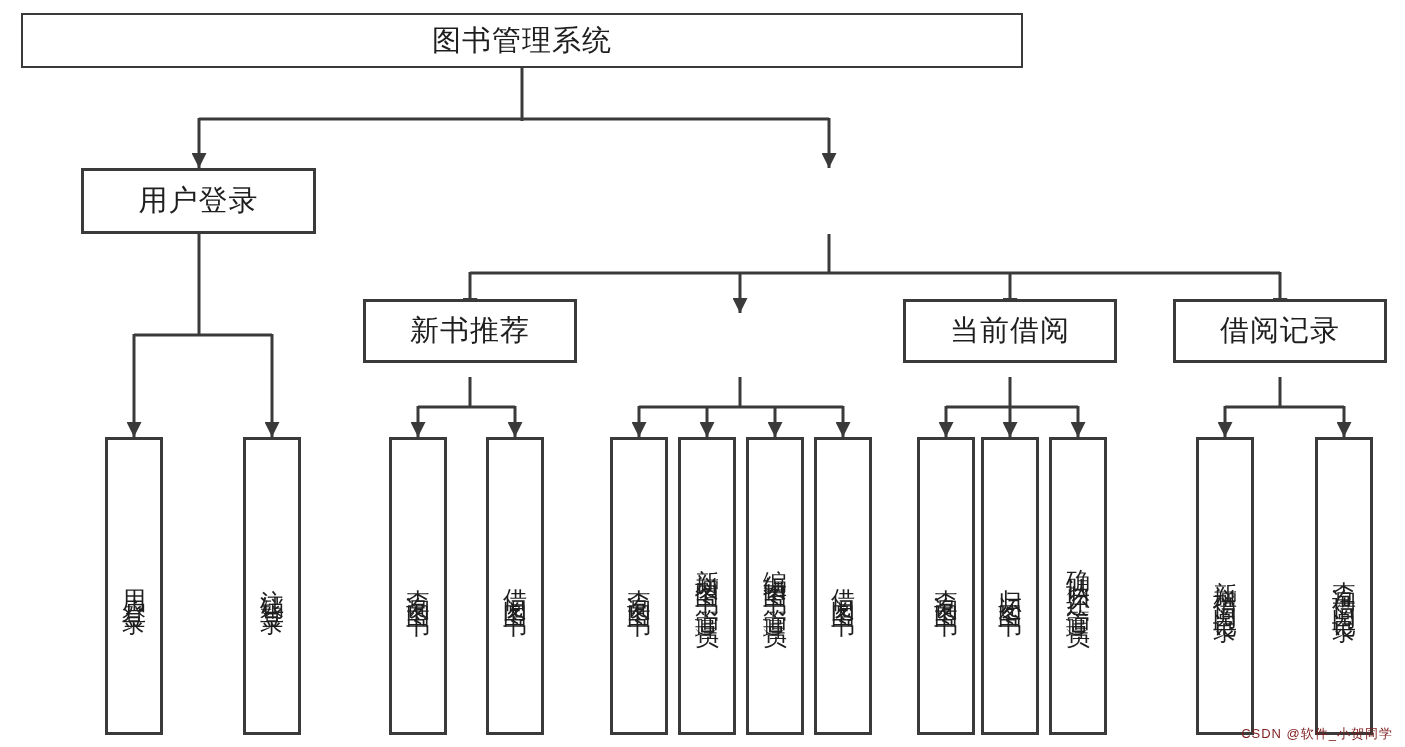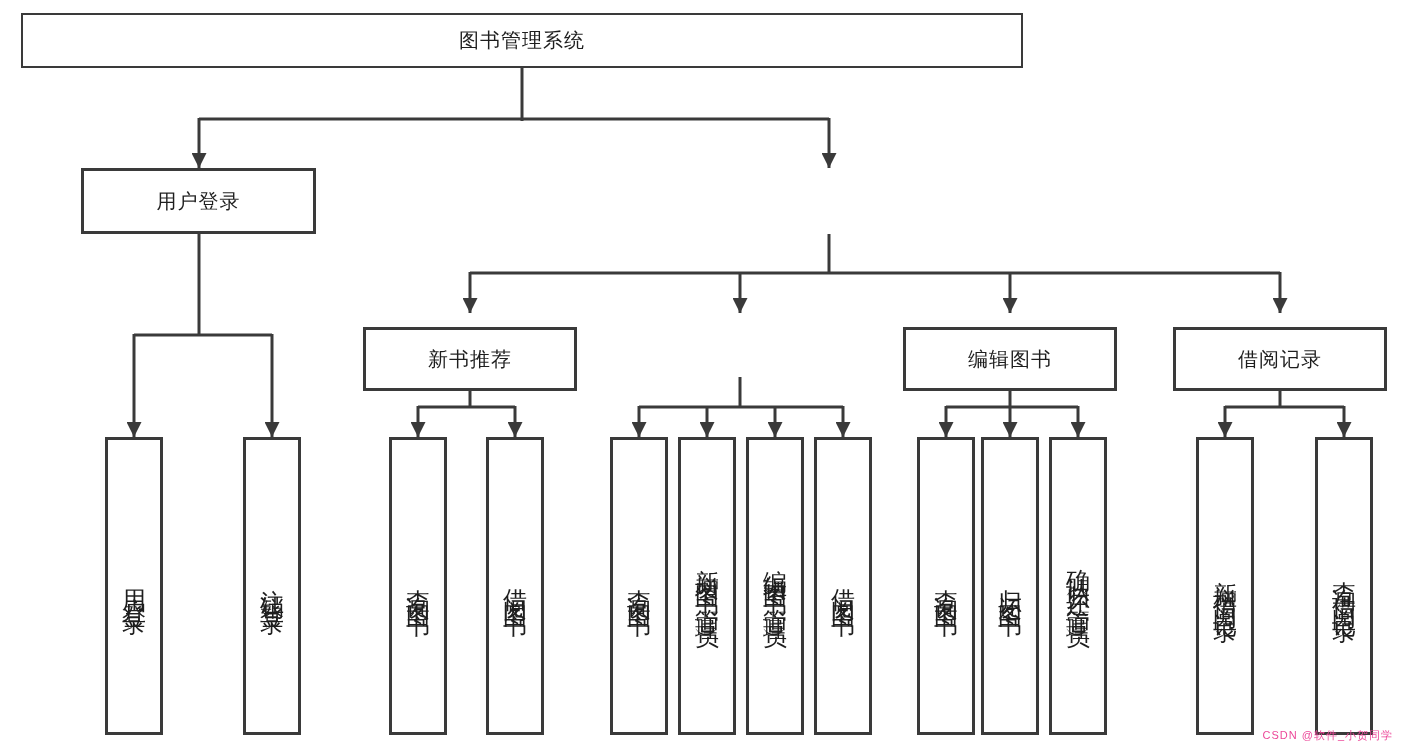--- a/index.html
+++ b/index.html
@@ -21,46 +21,46 @@
     box-sizing: border-box;
     background: #ffffff;
     border: 3px solid #3a3a3a;
     color: #1e1e1e;
     display: flex;
     align-items: center;
     justify-content: center;
     z-index: 2;
   }
   .hlabel {
-    font-size: 20px;
+    font-size: 29px;
     letter-spacing: 1px;
     white-space: nowrap;
   }
   .root-box {
     left: 21px; top: 13px;
     width: 1002px; height: 55px;
     border-width: 2px;
   }
   .lvl2 { top: 168px; width: 235px; height: 66px; }
-  .lvl3 { top: 327px; width: 214px; height: 64px; }
+  .lvl3 { top: 299px; width: 214px; height: 64px; }
   .leaf { top: 437px; width: 58px; height: 298px; }
   .vtext {
     writing-mode: vertical-rl;
     text-orientation: mixed;
     font-size: 24px;
     letter-spacing: 8px;
     line-height: 1;
     white-space: nowrap;
   }
   .watermark {
     position: absolute;
     right: 12px;
     bottom: 4px;
-    color: #ec4899;
-    font-size: 11px;
+    color: #7f1d1d;
+    font-size: 13px;
     letter-spacing: 1px;
     z-index: 3;
     white-space: nowrap;
   }
 </style>
 </head>
 <body>
 
 <div class="canvas">
 
@@ -119,21 +119,21 @@
   </div>
 
   <div class="node lvl2" style="left:81px">
     <span class="hlabel">用户登录</span>
   </div>
 
   <div class="node lvl3" style="left:363px">
     <span class="hlabel">新书推荐</span>
   </div>
   <div class="node lvl3" style="left:903px">
-    <span class="hlabel">编辑图书</span>
+    <span class="hlabel">当前借阅</span>
   </div>
   <div class="node lvl3" style="left:1173px">
     <span class="hlabel">借阅记录</span>
   </div>
 
   <div class="node leaf" style="left:105px">
     <span class="vtext">用户登录</span>
   </div>
   <div class="node leaf" style="left:243px">
     <span class="vtext">注销登录</span>

